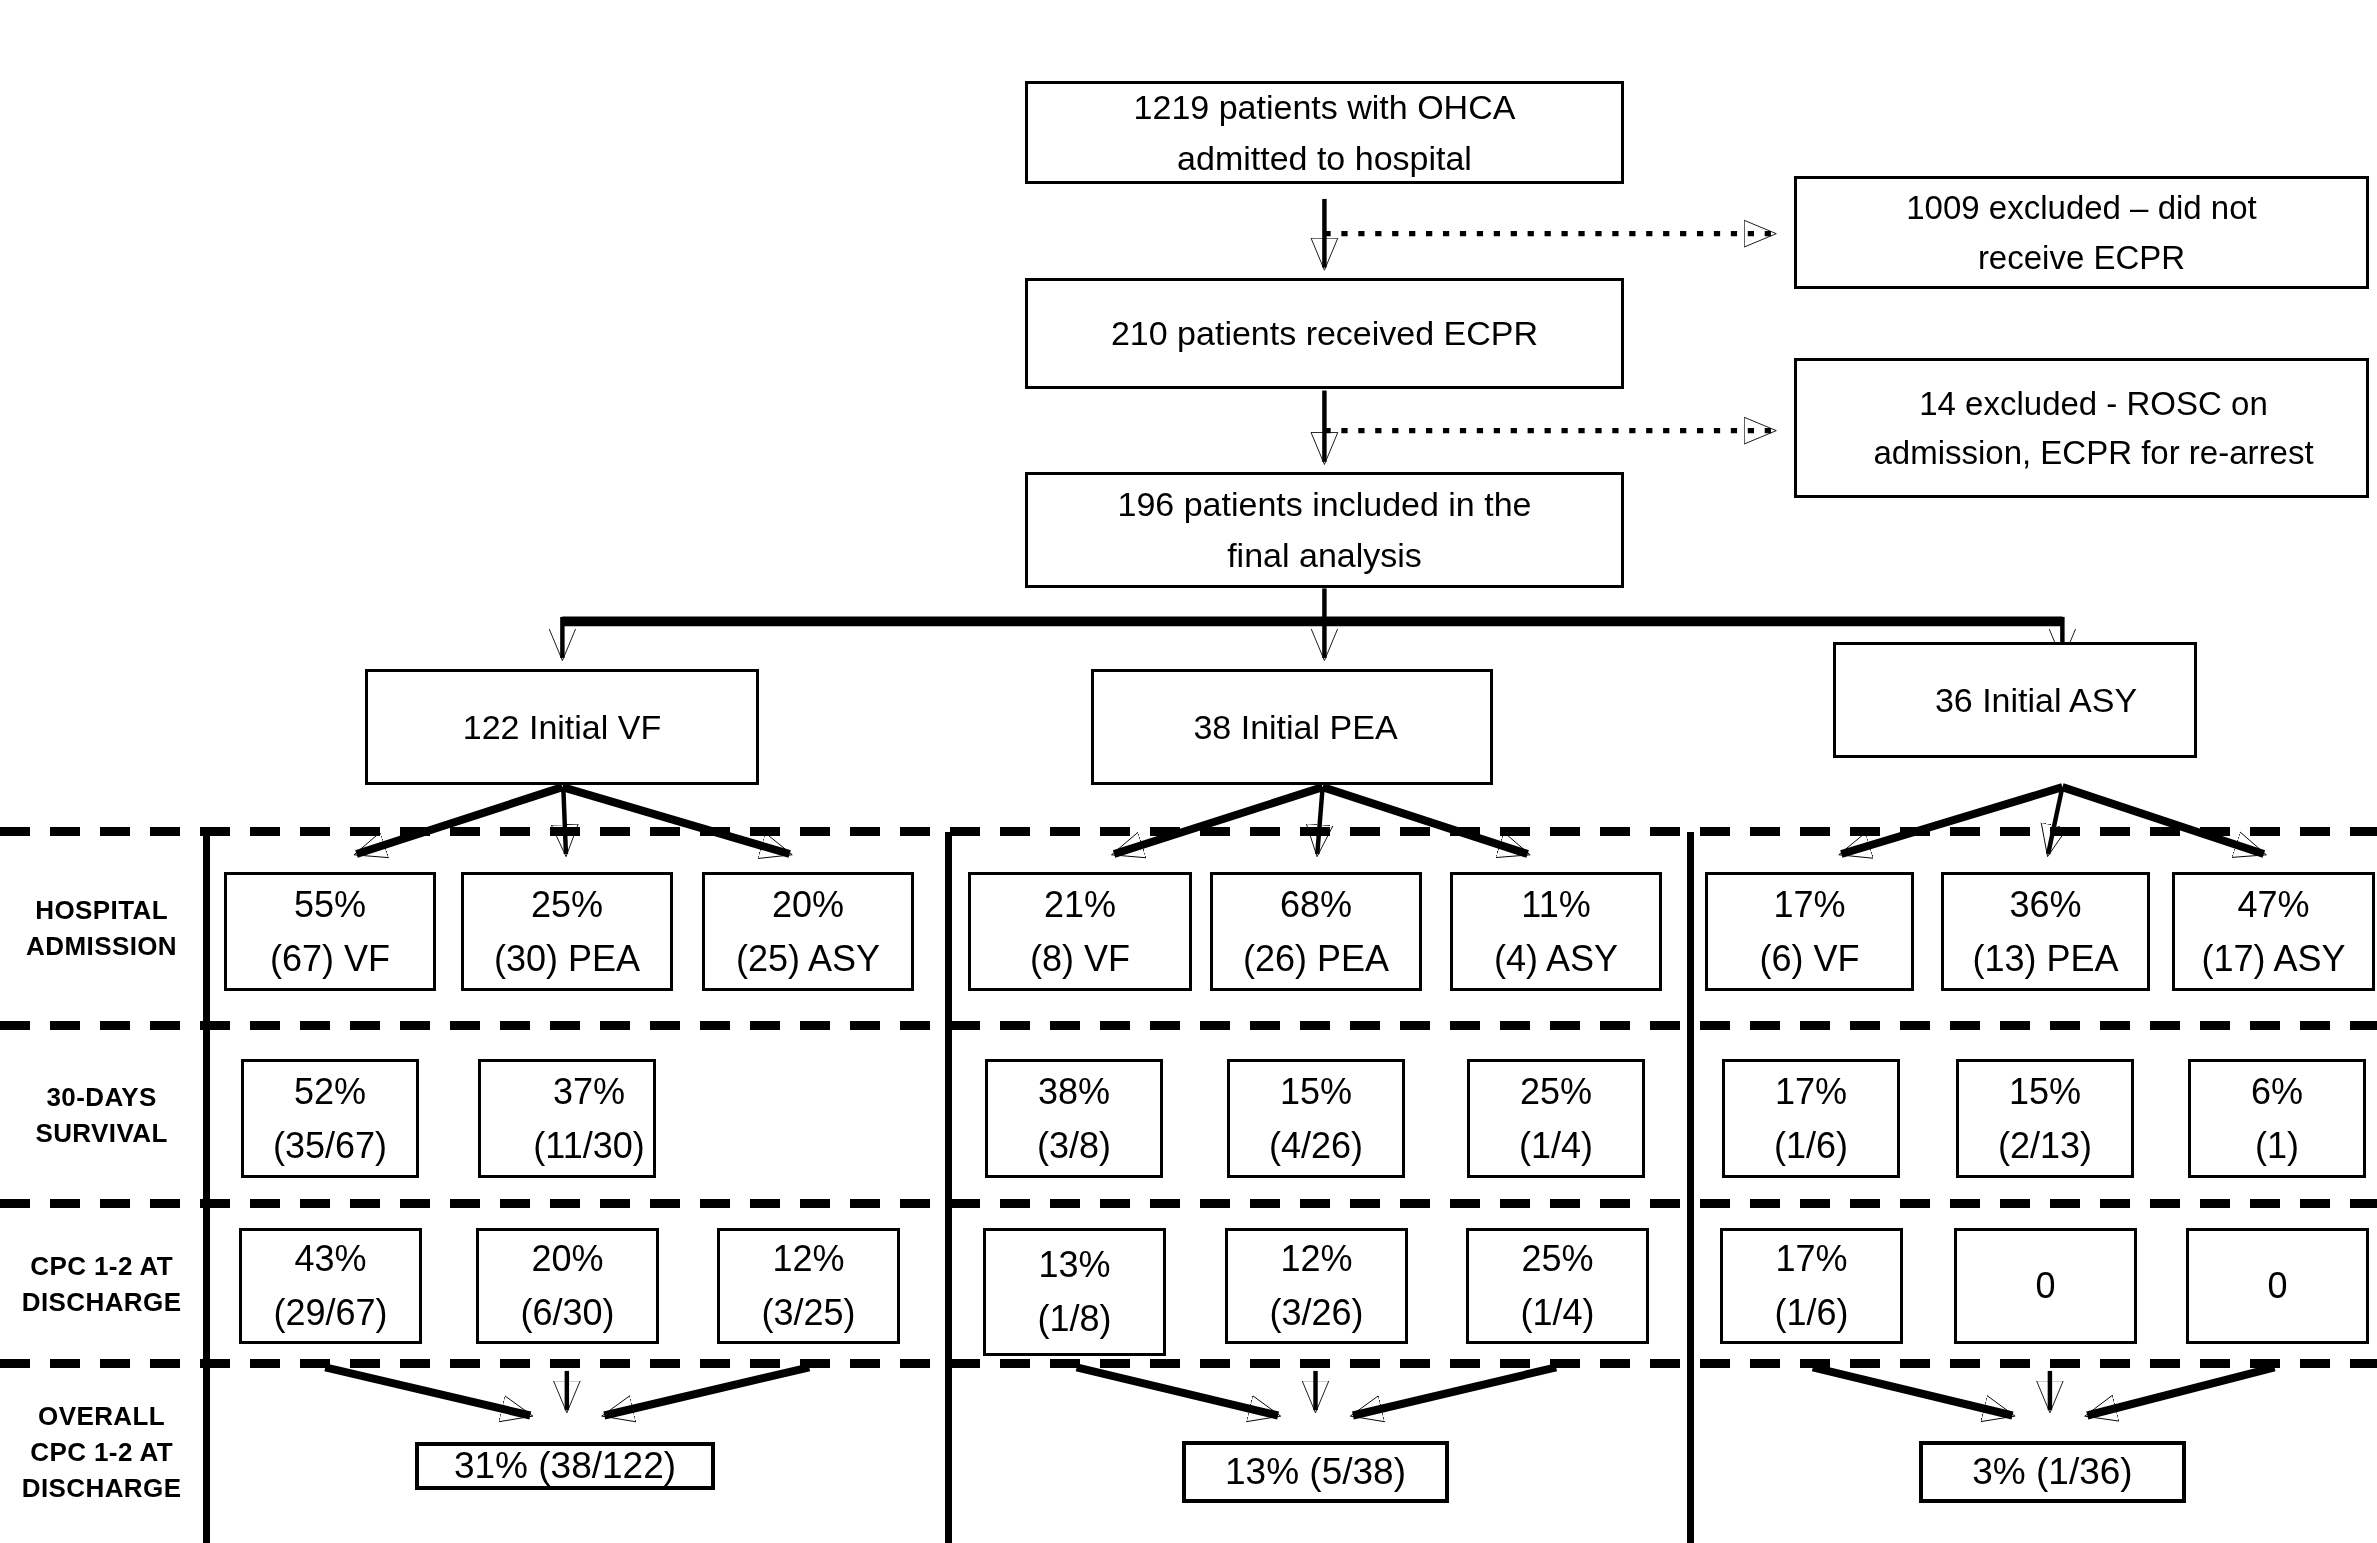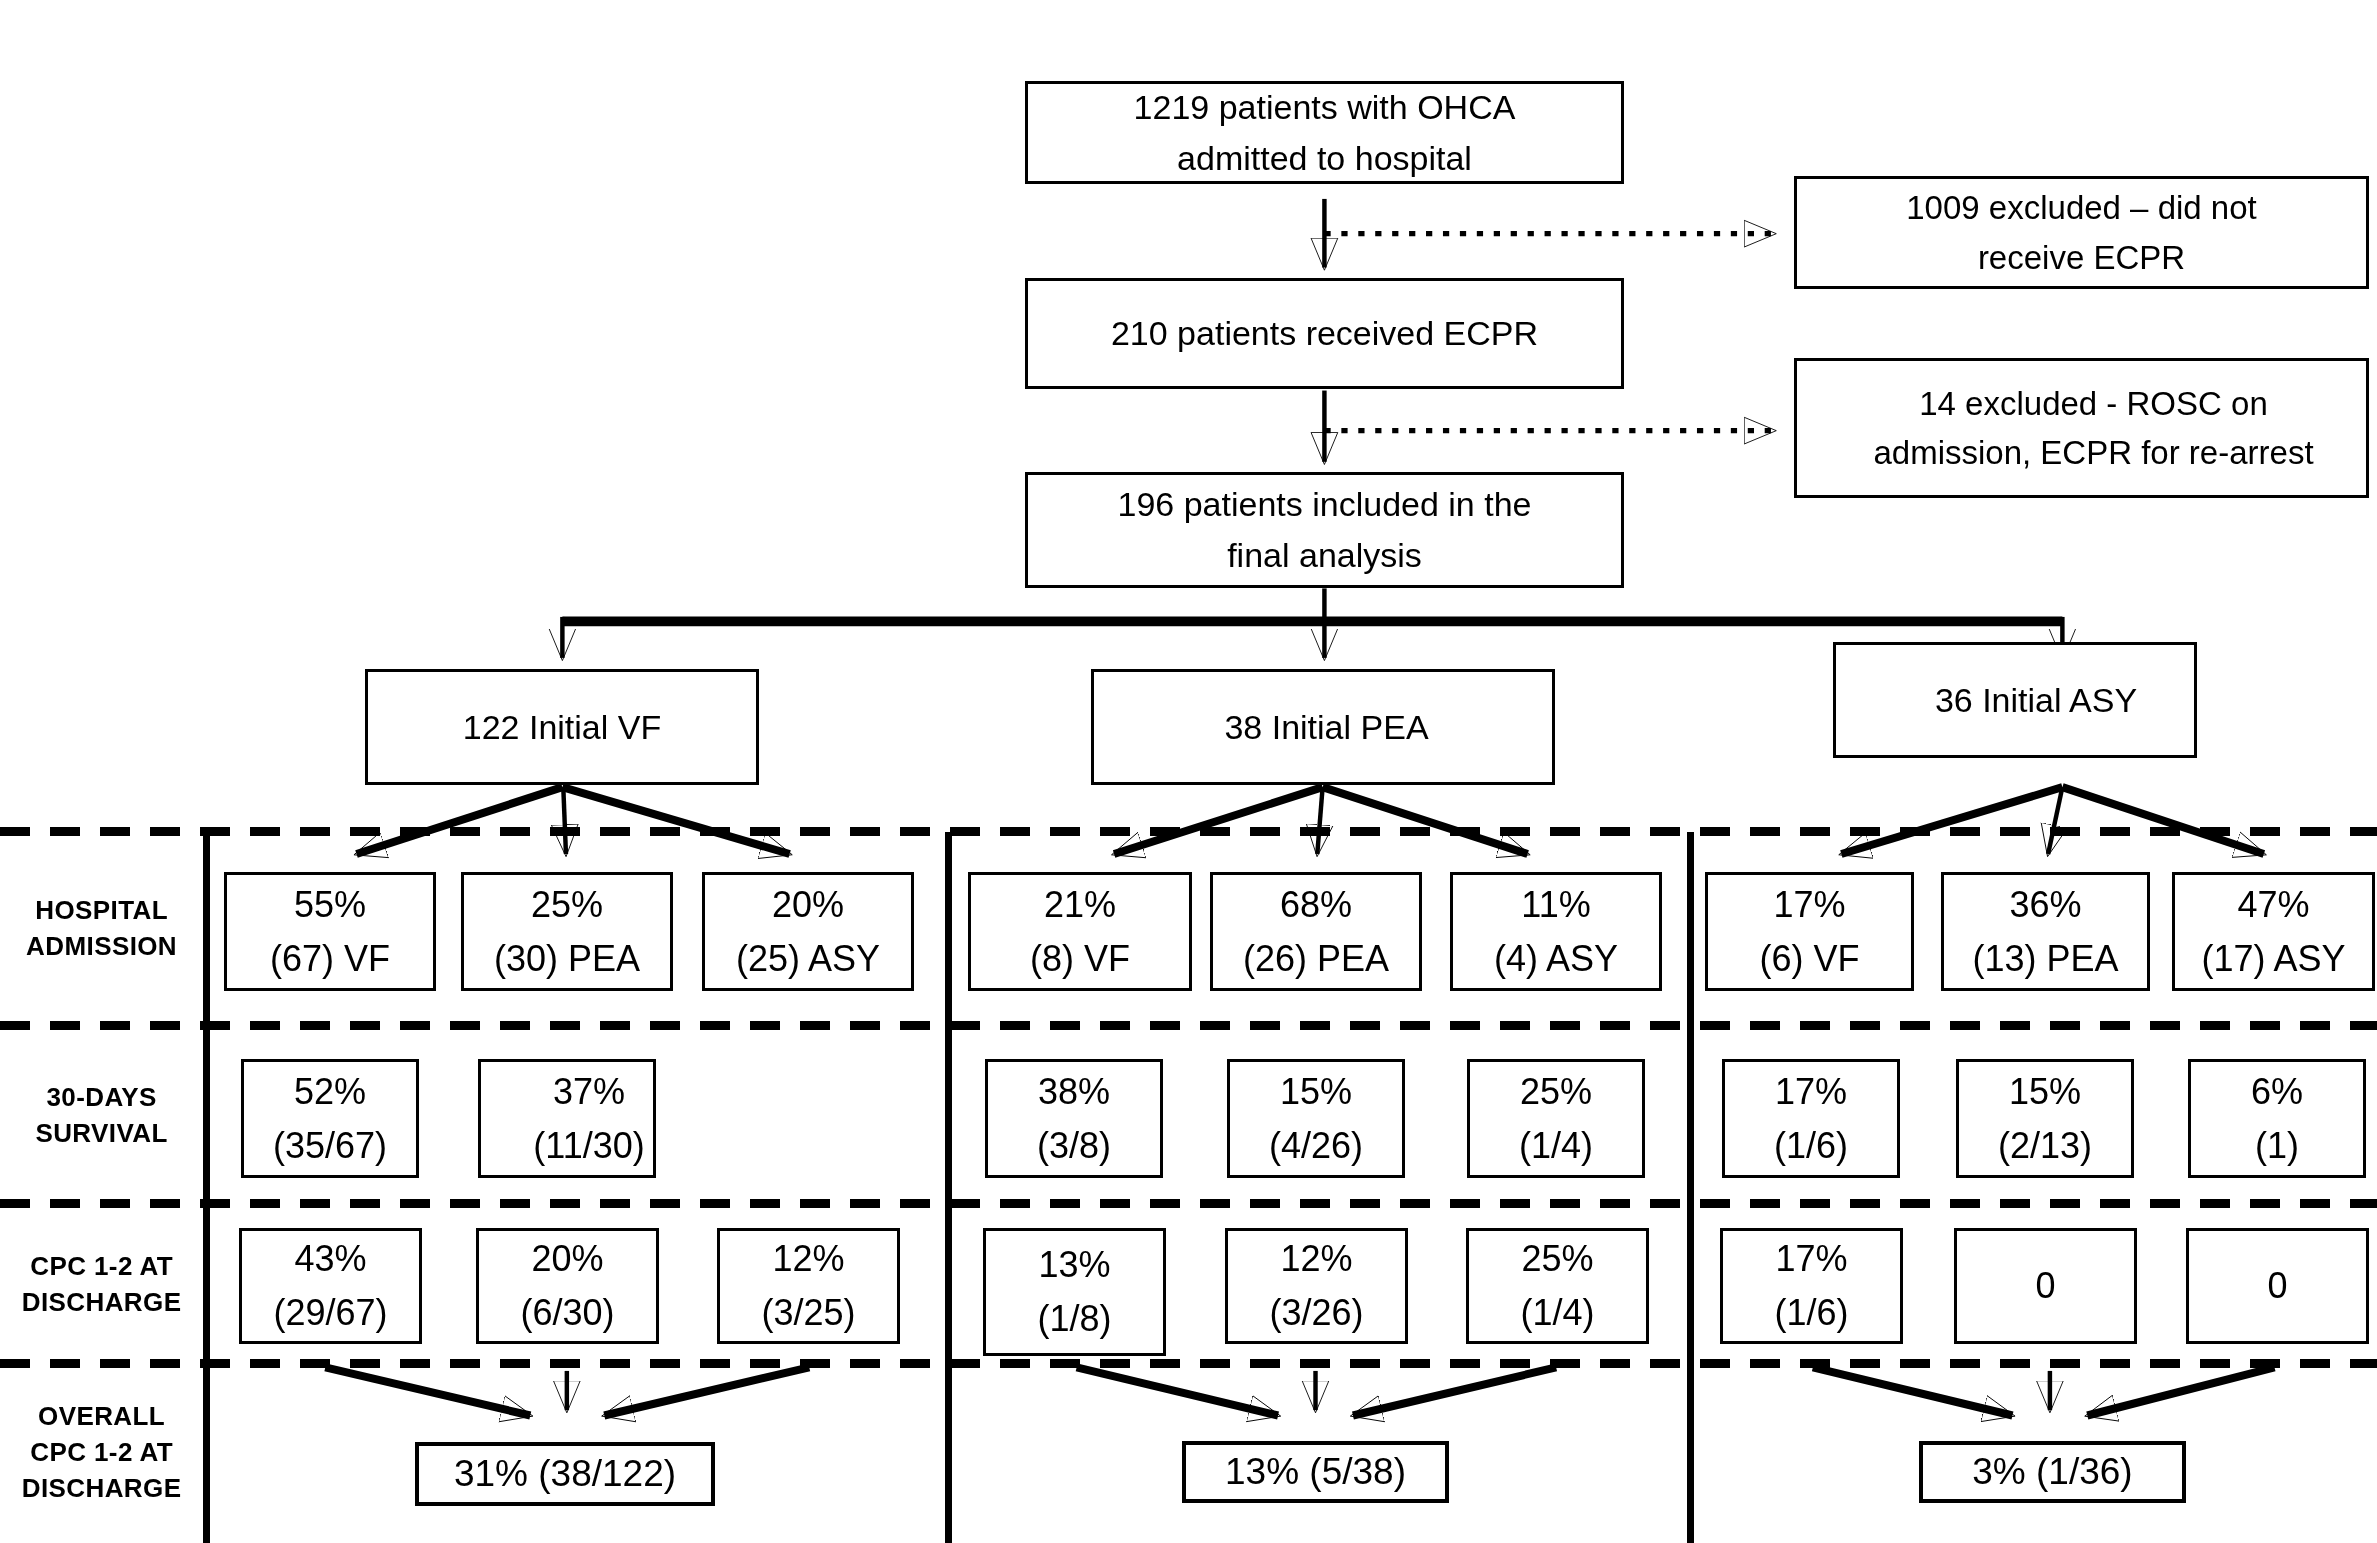--- a/index.html
+++ b/index.html
@@ -90,21 +90,21 @@
 admitted to hospital</div>
   <div class="box exclbox" style="left:1794px; top:176px; width:575px; height:113px;">1009 excluded – did not
 receive ECPR</div>
   <div class="box flowbox" style="left:1025px; top:278px; width:599px; height:111px;">210 patients received ECPR</div>
   <div class="box exclbox" style="left:1794px; top:358px; width:575px; height:140px;padding-left:24px;">14 excluded - ROSC on
 admission, ECPR for re-arrest</div>
   <div class="box flowbox" style="left:1025px; top:472px; width:599px; height:116px;">196 patients included in the
 final analysis</div>
 
   <div class="box branchbox" style="left:365px;  top:669px; width:394px; height:116px;">122 Initial VF</div>
-  <div class="box branchbox" style="left:1091px; top:669px; width:464px; height:116px;padding-left:7px;">38 Initial PEA</div>
+  <div class="box branchbox" style="left:1091px; top:669px; width:402px; height:116px;padding-left:7px;">38 Initial PEA</div>
   <div class="box branchbox" style="left:1833px; top:642px; width:364px; height:116px;padding-left:42px;">36 Initial ASY</div>
 
   <div class="rowlabel" style="left:7.1px; top:893px; width:189px;">HOSPITAL
 ADMISSION</div>
   <div class="rowlabel" style="left:7.1px; top:1080px; width:189px;">30-DAYS
 SURVIVAL</div>
   <div class="rowlabel" style="left:7.1px; top:1249px; width:189px;">CPC 1-2 AT
 DISCHARGE</div>
   <div class="rowlabel" style="left:7.1px; top:1399px; width:189px;">OVERALL
 CPC 1-2 AT
@@ -122,21 +122,21 @@
   <div class="box databox" style="left:478px; top:1059px; width:178px; height:119px;padding-left:44px;">37%
 (11/30)</div>
 
   <div class="box databox" style="left:239px; top:1228px; width:183px; height:116px;">43%
 (29/67)</div>
   <div class="box databox" style="left:476px; top:1228px; width:183px; height:116px;">20%
 (6/30)</div>
   <div class="box databox" style="left:717px; top:1228px; width:183px; height:116px;">12%
 (3/25)</div>
 
-  <div class="box overallbox" style="left:415px; top:1442px; width:300px; height:64px;text-align:center;">31% (38/122)</div>
+  <div class="box overallbox" style="left:415px; top:1442px; width:300px; height:48px;text-align:center;">31% (38/122)</div>
 
   <div class="box databox" style="left:968px; top:872px; width:224px; height:119px;">21%
 (8) VF</div>
   <div class="box databox" style="left:1210px; top:872px; width:212px; height:119px;">68%
 (26) PEA</div>
   <div class="box databox" style="left:1450px; top:872px; width:212px; height:119px;">11%
 (4) ASY</div>
 
   <div class="box databox" style="left:985px; top:1059px; width:178px; height:119px;">38%
 (3/8)</div>

